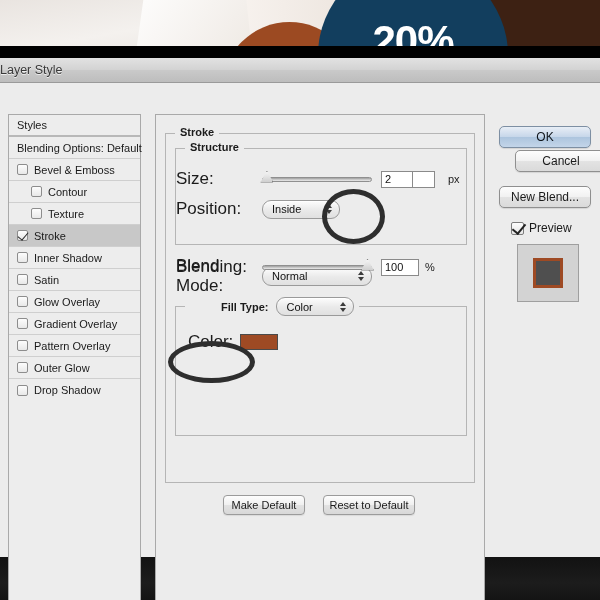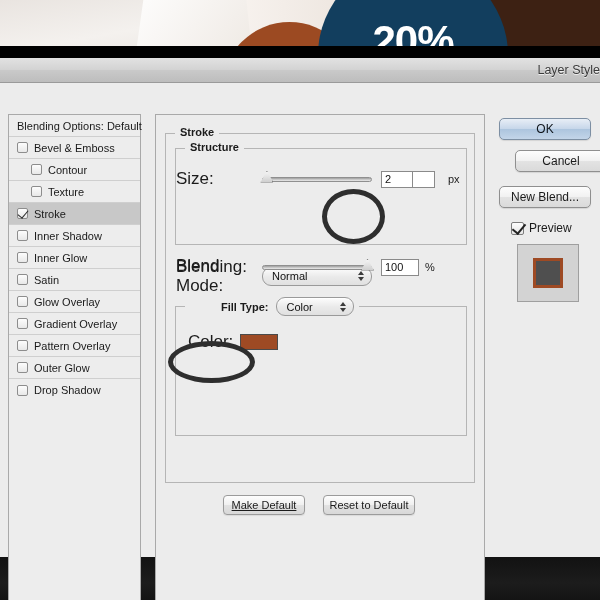--- a/index.html
+++ b/index.html
@@ -63,21 +63,21 @@
 
   
   #dialog {
     position: absolute; left: 0; top: 58px; width: 600px; height: 499px;
     background: #ececec;
   }
   #titlebar {
     position: relative; height: 25px; width: 100%;
     background: linear-gradient(180deg, #e2e2e2 0%, #d3d3d3 48%, #c9c9c9 52%, #bdbdbd 100%);
     border-bottom: 1px solid #9a9a9a;
-    display: flex; align-items: center; justify-content: flex-end;
+    display: flex; align-items: center; justify-content: flex-start;
   }
   #titlebar .title {
     font-size: 12.5px; color: #3a3a3a; font-weight: 400;
     text-shadow: 0 1px 0 rgba(255,255,255,0.7);
   }
 
   #dialog-body { position: relative; width: 100%; height: 474px; }
 
   
   #styles-panel {
@@ -205,40 +205,40 @@
 
   
   .btn {
     border: 1px solid #9b9b9b; border-radius: 4px;
     background: linear-gradient(180deg, #fdfdfd 0%, #f0f0f0 50%, #e2e2e2 51%, #d8d8d8 100%);
     font-size: 11px; color: #1b1b1b;
     display: flex; align-items: center; justify-content: center;
     font-family: "Liberation Sans", sans-serif;
     box-shadow: 0 1px 1px rgba(0,0,0,0.08);
   }
-  #btn-make-default { position: absolute; left: 67px; top: 380px; width: 82px; height: 20px; text-decoration: underline; }
+  #btn-make-default { position: absolute; left: 67px; top: 380px; width: 82px; height: 20px; }
   #btn-reset-default { position: absolute; left: 167px; top: 380px; width: 92px; height: 20px; }
 
   
   #right-panel { position: absolute; left: 499px; top: 31px; width: 95px; }
   .rbtn {
     width: 92px; height: 22px;
     border: 1px solid #8f8f8f; border-radius: 5px;
     font-size: 12px; color: #1b1b1b;
     display: flex; align-items: center; justify-content: center;
     background: linear-gradient(180deg, #fdfdfd 0%, #f1f1f1 50%, #e3e3e3 51%, #dadada 100%);
     box-shadow: 0 1px 1px rgba(0,0,0,0.10);
     font-family: "Liberation Sans", sans-serif;
   }
   .rbtn.primary {
     background: linear-gradient(180deg, #e8eef6 0%, #c7d7ea 48%, #adc5de 52%, #c3d5e9 100%);
     border-color: #7d8fa3;
     color: #10161c;
   }
-  #btn-ok { position: absolute; left: 0; top: 4px; }
+  #btn-ok { position: absolute; left: 0; top: 12px; }
   #btn-cancel { position: absolute; left: 16px; top: 36px; }
   #btn-newstyle { position: absolute; left: 0; top: 72px; }
 
   #preview-row {
     position: absolute; left: 12px; top: 107px;
     display: flex; align-items: center; gap: 5px;
   }
   #preview-chk {
     width: 13px; height: 13px;
     border: 1px solid #7d7d7d; border-radius: 2px;
@@ -295,20 +295,23 @@
 
   <div id="dialog">
 
     <div id="titlebar">
       <span class="title">Layer Style</span>
     </div>
 
     <div id="dialog-body">
 
       <div id="styles-panel">
+          <div class="sl-row header header-top">
+            <span class="sl-label">Styles</span>
+          </div>
           <div class="sl-row header">
             <span class="sl-label">Blending Options: Default</span>
           </div>
           <div class="sl-row">
             <span class="sl-chk"></span>
             <span class="sl-label">Bevel &amp; Emboss</span>
           </div>
           <div class="sl-row indent">
             <span class="sl-chk"></span>
             <span class="sl-label">Contour</span>
@@ -317,24 +320,20 @@
             <span class="sl-chk"></span>
             <span class="sl-label">Texture</span>
           </div>
           <div class="sl-row selected">
             <span class="sl-chk checked"></span>
             <span class="sl-label">Stroke</span>
           </div>
           <div class="sl-row">
             <span class="sl-chk"></span>
             <span class="sl-label">Inner Shadow</span>
-          </div>
-          <div class="sl-row">
-            <span class="sl-chk"></span>
-            <span class="sl-label">Inner Glow</span>
           </div>
           <div class="sl-row">
             <span class="sl-chk"></span>
             <span class="sl-label">Satin</span>
           </div>
           <div class="sl-row">
             <span class="sl-chk"></span>
             <span class="sl-label">Glow Overlay</span>
           </div>
           <div class="sl-row">
@@ -367,20 +366,30 @@
               <span class="field-label" style="width:78px;">Size:</span>
               <span style="position:relative; width:110px; margin-left:8px;">
                 <span class="slider-track" style="display:block;"></span>
                 <span class="slider-thumb" id="size-thumb" style="left: calc(4% - 6px);"></span>
               </span>
               <span class="num-input" style="width:32px; margin-left:9px;">2</span>
               <span class="num-input" style="width:22px; margin-left:0; border-left:none;"></span>
               <span class="unit" style="margin-left:6px;padding-left:7px;">px</span>
             </div>
 
+            <div class="field-row" style="left:0; top:50px; width:292px;">
+              <span class="field-label" style="width:78px;">Position:</span>
+              <span class="popup" style="width:78px; margin-left:8px;">
+                <span>Inside</span>
+                <span class="arrows">
+                    <i class="up"></i>
+                    <i class="down"></i>
+                  </span>
+              </span>
+            </div>
 
             <div class="field-row" style="left:0; top:79px; width:292px;margin-top:28px;">
               <span class="field-label" style="width:78px;">Blend Mode:</span>
               <span class="popup" style="width:110px; margin-left:8px;">
                 <span>Normal</span>
                 <span class="arrows">
                     <i class="up"></i>
                     <i class="down"></i>
                   </span>
               </span>

